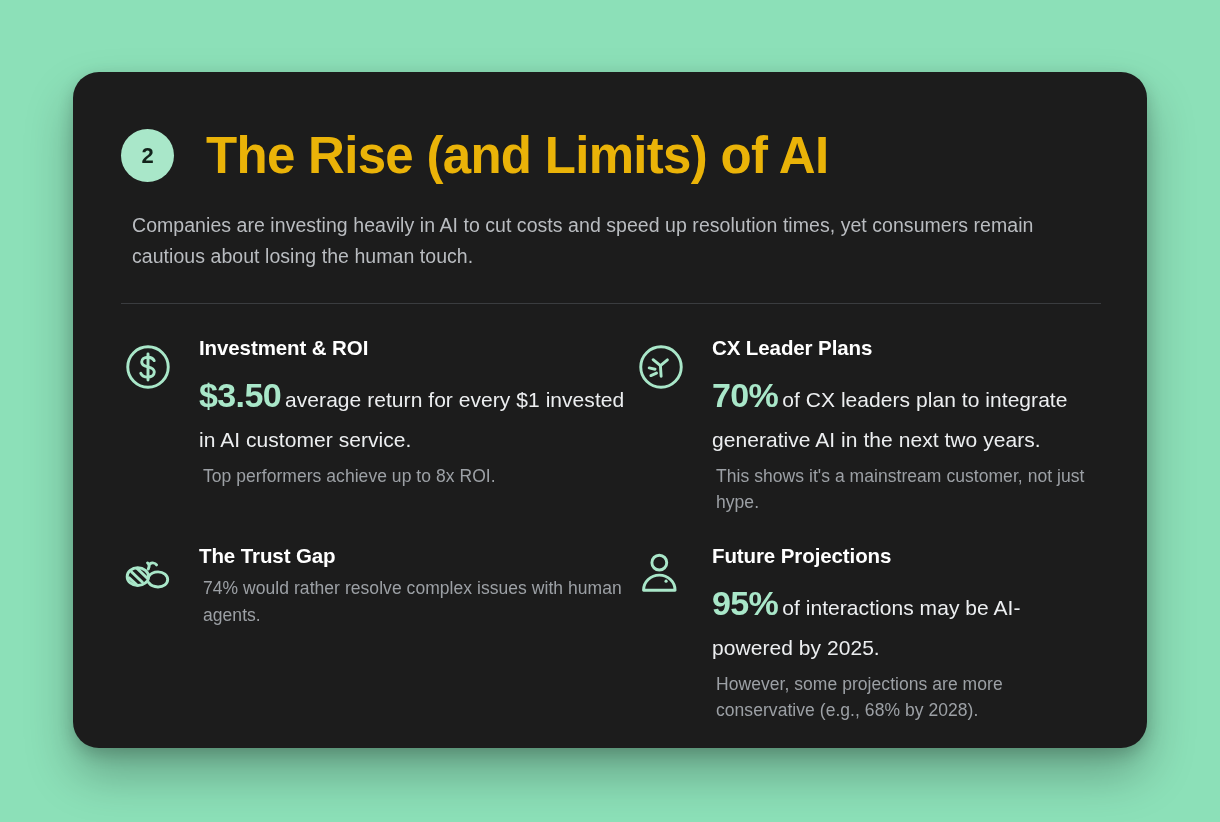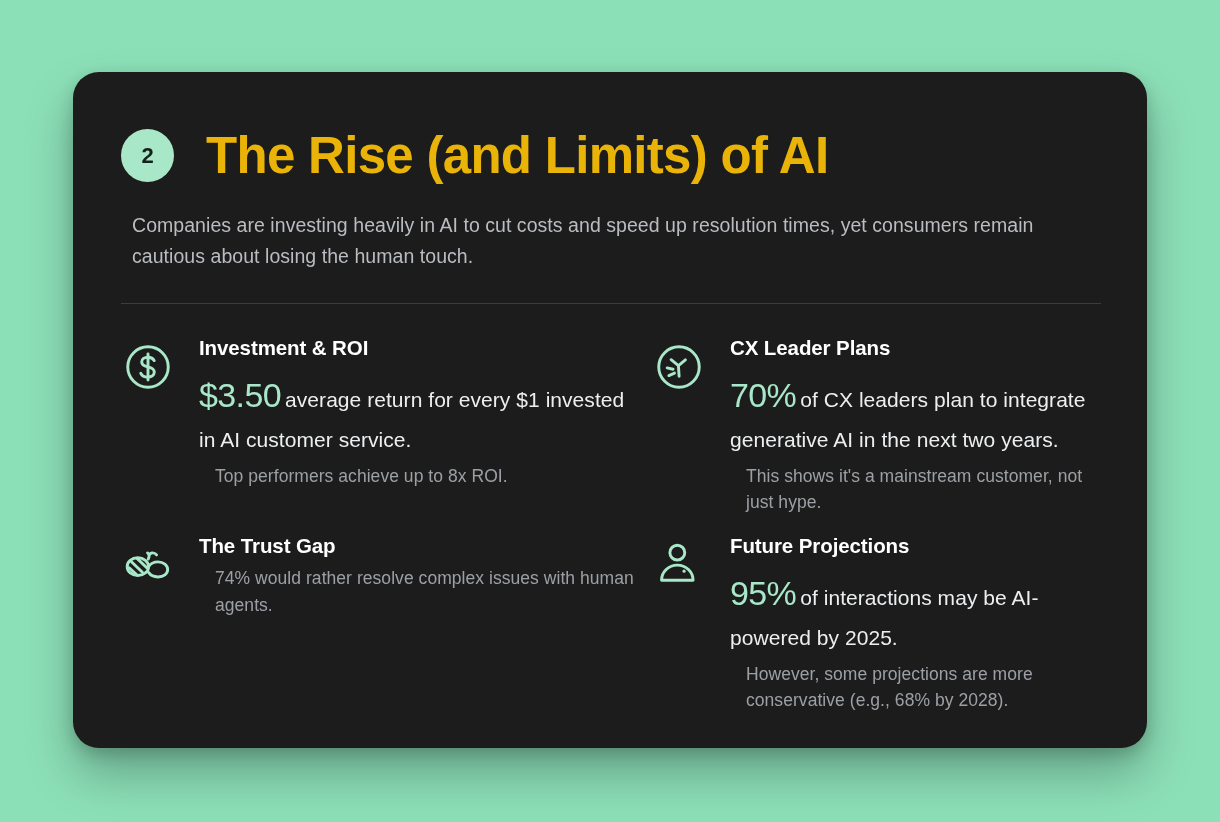--- a/index.html
+++ b/index.html
@@ -84,21 +84,20 @@
   }
 
   
   .stats-grid {
     margin-top: 32px;
     display: grid;
     grid-template-columns: 513px 1fr;
     grid-template-rows: auto auto;
     column-gap: 0px;
     row-gap: 28px;
-    gap: 18px;
   }
 
   .stat-item {
     display: flex;
     align-items: flex-start;
     gap: 24px;
   }
   .stat-icon {
     flex: 0 0 auto;
     width: 54px;
@@ -126,27 +125,27 @@
   .stat-line {
     margin: 9px 0 0 0;
     color: #eceef0;
     font-size: 21px;
     line-height: 1.58;
     letter-spacing: 0.05px;
   }
   .stat-figure {
     color: #a9e7c9;
     font-size: 34px;
-    font-weight: normal;
+    font-weight: bold;
     letter-spacing: -0.6px;
     margin-right: 4px;
     text-align: right;
   }
   .stat-note {
-    margin: 7px 0 0 16px;
+    margin: 7px 0 0 4px;
     color: #9ca0a5;
     font-size: 17.5px;
     line-height: 1.5;
     letter-spacing: 0.05px;
   }
 </style>
 </head>
 <body>
 
 <div class="stage">

